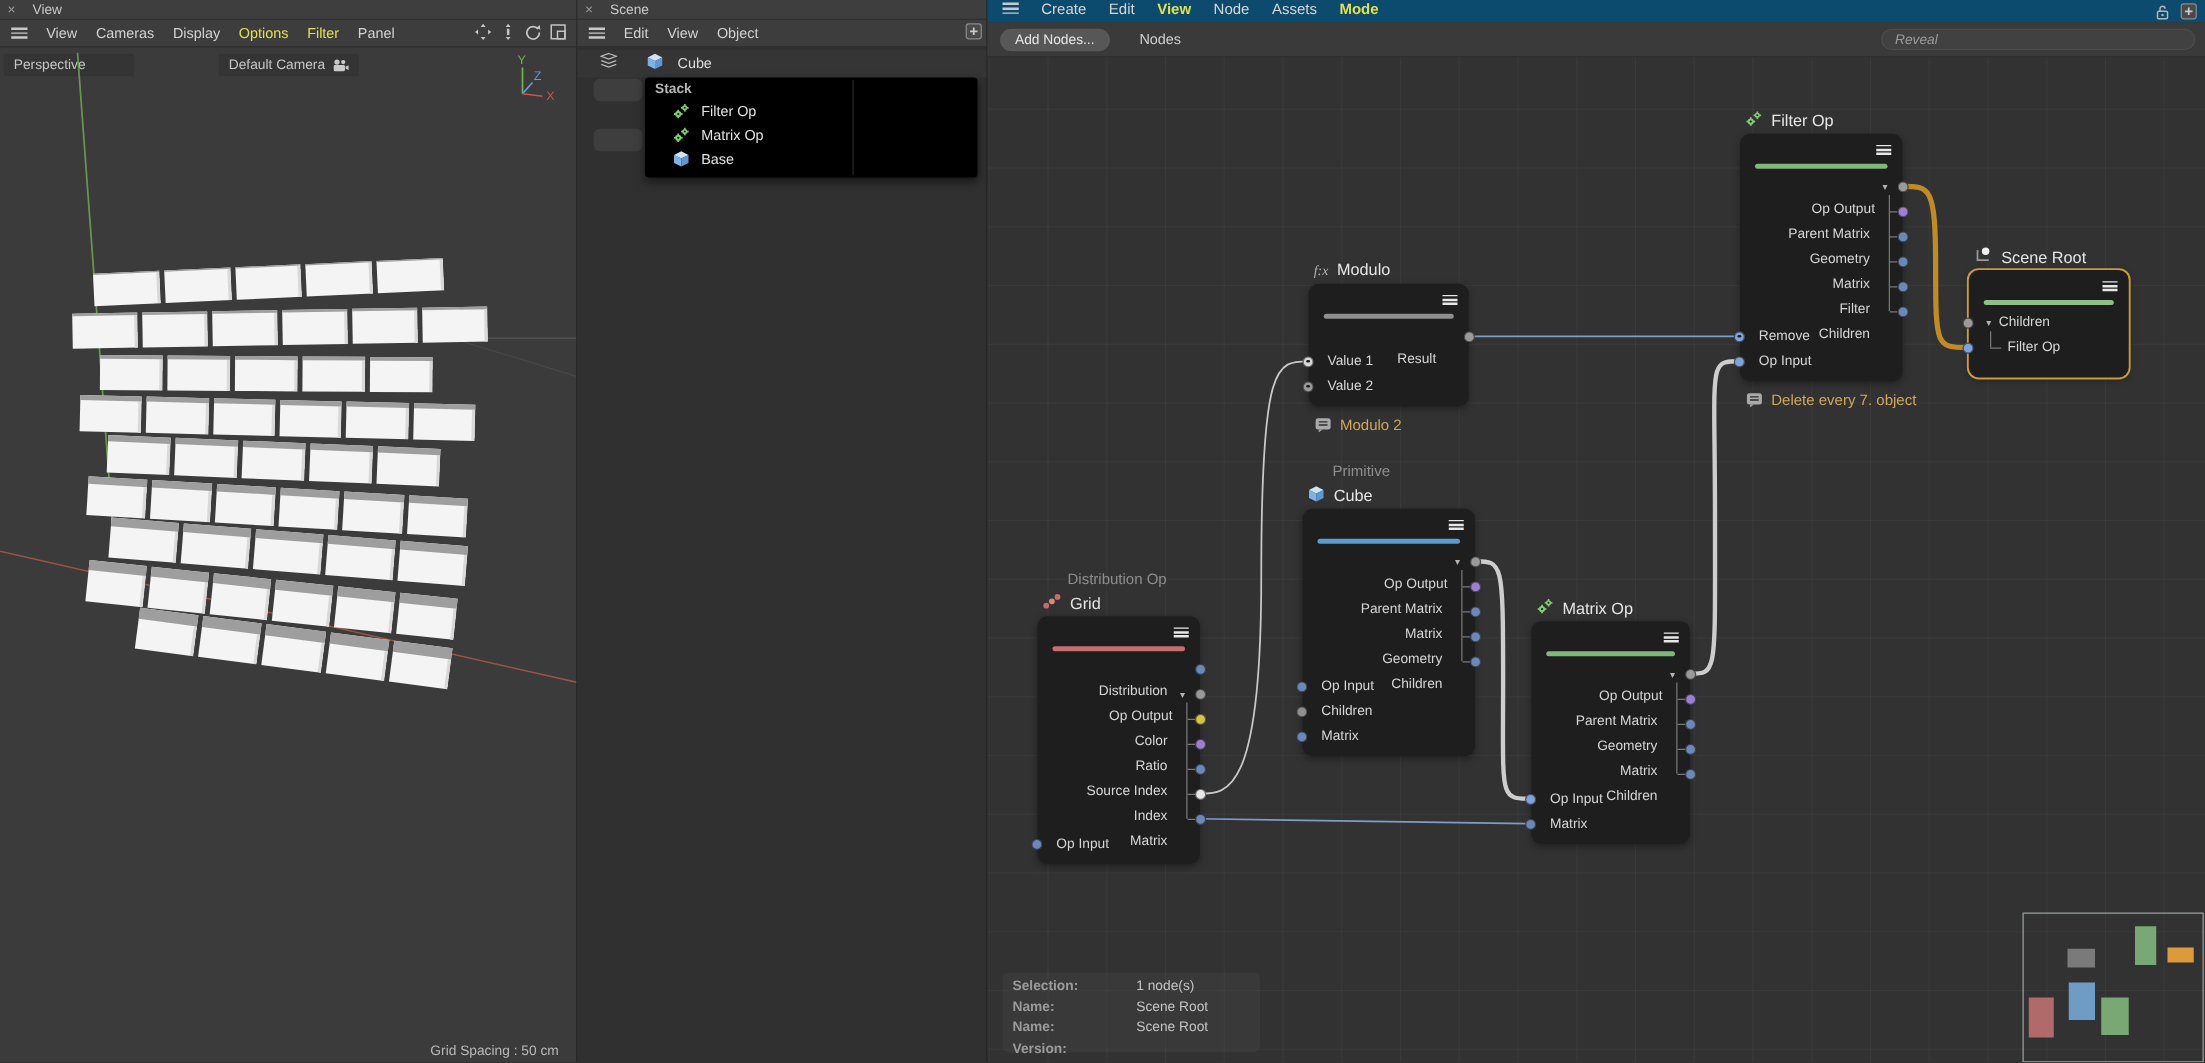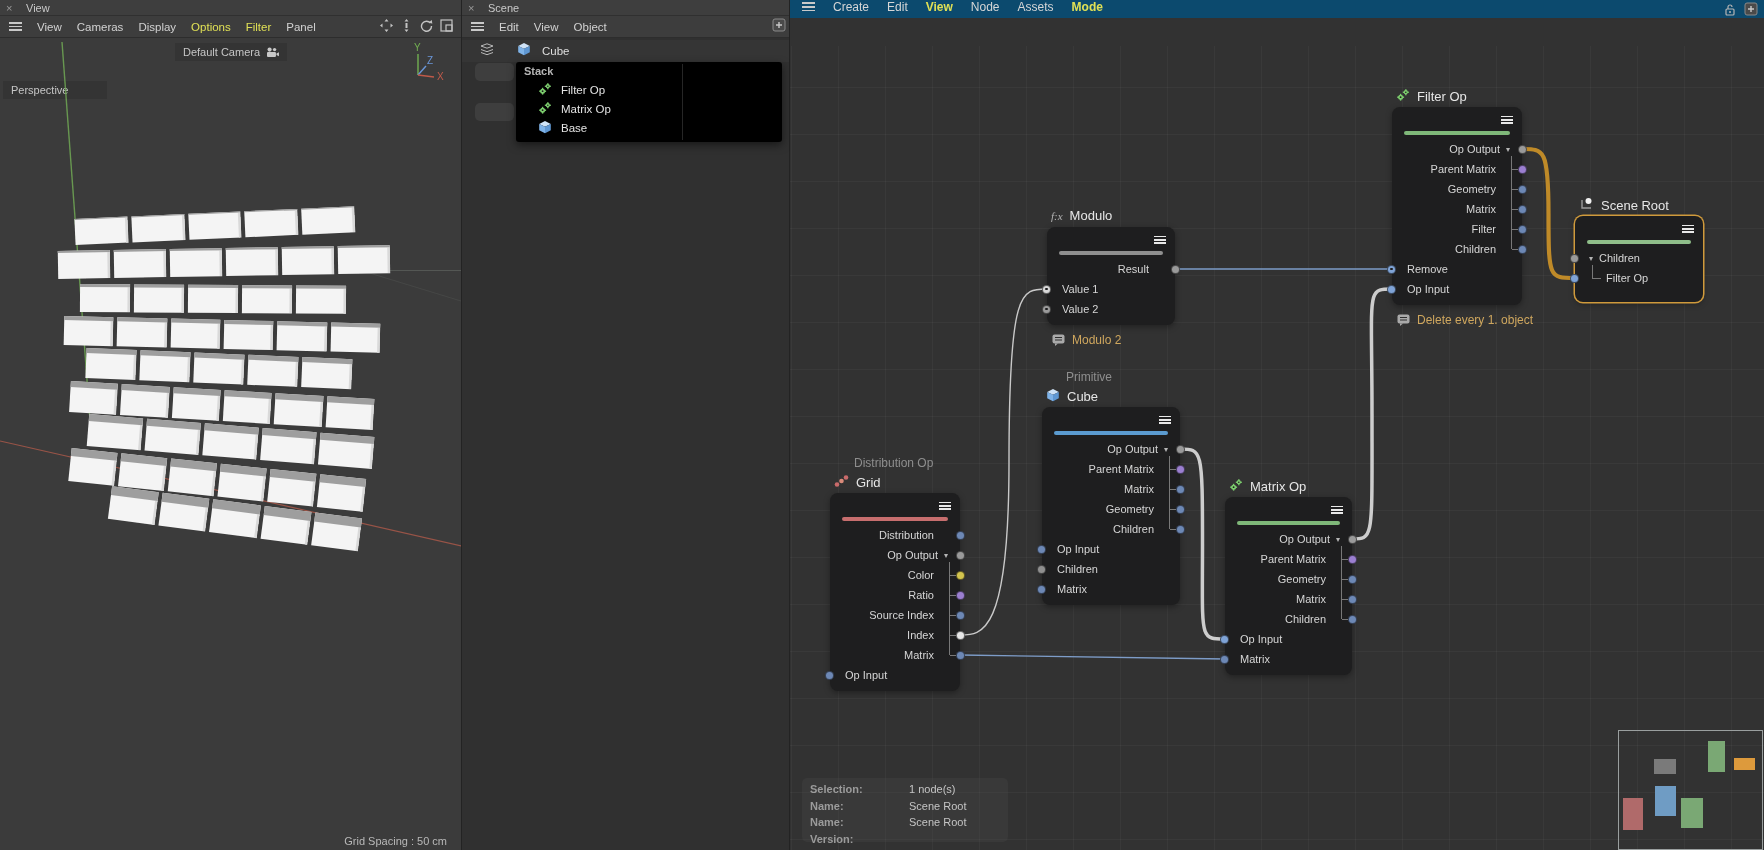--- a/index.html
+++ b/index.html
@@ -12,21 +12,21 @@
 .tbar{height:16px;background:#3e3e3e;display:flex;align-items:center;gap:10px;padding:0 6px;font-size:11px;color:#c9c9c9;border-bottom:1px solid #303030;}
 .closex{color:#9a9a9a;font-size:11px;width:10px;}
 .mbar{height:22px;background:#3d3d3d;display:flex;align-items:center;gap:15px;padding:0 9px;font-size:11.5px;color:#d2d2d2;border-bottom:1px solid #2d2d2d;position:relative;}
 .mi{cursor:default;}
 .mi.hl{color:#e0e055;}
 .burger{display:inline-block;}
 .burger i{display:block;width:13px;height:1.6px;background:#c9c9c9;margin:2.2px 0;}
 
 #vcanvas{position:absolute;left:0;top:38px;right:0;bottom:0;overflow:hidden;}
 .vlabel{position:absolute;background:#343434;color:#c6c6c6;font-size:11px;padding:2px 8px;display:flex;align-items:center;gap:6px;white-space:nowrap;}
-#persp{left:3px;top:5px;width:104px;height:18px;margin-top:38px;}
+#persp{left:3px;top:5px;width:104px;height:18px;}
 #defcam{left:175px;top:5px;width:112px;height:18px;}
 #gridspacing{position:absolute;right:14px;bottom:3px;font-size:11px;color:#b9b9b9;}
 .vicons{position:absolute;right:8px;top:3px;display:flex;gap:7px;}
 .vicons svg{display:block;}
 #axis-world-y{position:absolute;left:60px;top:4px;width:33px;height:392px;z-index:1;}
 #axis-world-x{position:absolute;left:0;top:398px;width:462px;height:112px;z-index:1;}
 #horizon{position:absolute;left:338px;top:232px;width:124px;height:1px;background:rgba(150,160,150,.28);z-index:1;}
 #faintdiag{position:absolute;left:350px;top:250px;width:140px;height:1px;background:rgba(150,160,150,.12);transform:rotate(17deg);z-index:1;}
 #wall{position:absolute;left:0;top:0;right:0;bottom:0;z-index:2;}
 .brow{position:absolute;display:flex;transform-origin:left center;}
@@ -58,21 +58,21 @@
 .node{position:absolute;}
 .ncat{position:absolute;left:24px;top:-37px;font-size:12px;color:#8e8e8e;white-space:nowrap;}
 .ntitle{position:absolute;left:4px;top:-19px;display:flex;align-items:center;gap:7px;font-size:13px;color:#e6e6e6;white-space:nowrap;}
 .nbody{position:absolute;left:0;top:0;background:#1e1e1f;border-radius:8px;box-shadow:0 2px 6px rgba(0,0,0,.35);}
 .node.selected .nbody{box-shadow:0 0 0 1.5px #cf9a3c,0 2px 6px rgba(0,0,0,.35);}
 .nburger{position:absolute;right:9px;top:7px;}
 .nburger i{display:block;width:12px;height:1.8px;background:#e8e8e8;margin:1.6px 0;}
 .nstrip{position:absolute;left:12px;right:12px;top:24px;height:4px;border-radius:2px;}
 .prow{position:absolute;left:0;right:0;height:20px;font-size:11px;color:#d6d6d6;}
 .plabel{position:absolute;top:3.5px;white-space:nowrap;}
-.prow.out .plabel{right:26px;}
+.prow.out .plabel{right:26px;margin-top:18px;}
 .prow.out.exp .plabel{right:22px;}
 .prow.in .plabel{left:15px;}
 .tri{display:inline-block;font-size:8px;color:#b5b5b5;vertical-align:1px;}
 .prow.out .tri{position:absolute;right:12px;top:5.5px;}
 .dot{position:absolute;width:9px;height:9px;border-radius:50%;top:5.5px;border:1px solid rgba(10,10,10,.55);}
 .prow.out .dot{right:-5px;}
 .prow.in .dot{left:-5px;}
 .dot.donut::after{content:"";position:absolute;left:2.2px;top:2.2px;width:2.8px;height:2.8px;border-radius:50%;background:#1e1e1f;}
 .dash{position:absolute;right:4px;top:9.5px;width:6px;height:1px;background:#787878;}
 .bracket{position:absolute;width:1px;background:#787878;}
@@ -348,20 +348,25 @@
           <rect x="2" y="6" width="8" height="6" rx="1" fill="none" stroke="#b5b5b5" stroke-width="1.2"></rect>
           <path d="M4 6V4a2 2 0 0 1 4 0" fill="none" stroke="#b5b5b5" stroke-width="1.2"></path>
           <circle cx="6" cy="9" r="1" fill="#b5b5b5"></circle>
         </svg>
       <svg width="14" height="14" viewBox="0 0 14 14">
           <rect x="1" y="1" width="12" height="12" rx="2" fill="#4a4a4a" stroke="#8a8a8a"></rect>
           <path d="M7 4v6M4 7h6" stroke="#c9c9c9" stroke-width="1.4"></path>
         </svg>
     </span>
   </div>
+  <div id="netools">
+    <button id="addnodes">Add Nodes...</button>
+    <span id="nodestab">Nodes</span>
+    <input id="reveal" placeholder="Reveal" style="">
+  </div>
   <div id="necanvas">
     <svg id="wires">
         <path d="M170,589 C192,589 219,589 219,416 C219,243 231,243 257,243" fill="none" stroke="#c9c9c9" stroke-width="1.4"></path>
         <path d="M170,609 L435,613" fill="none" stroke="#7d9cc8" stroke-width="1.4"></path>
         <path d="M385,223 L602,223" fill="none" stroke="#7d9cc8" stroke-width="1.4"></path>
         <path d="M390,403 C412,403 412.5,403 412.5,498 C412.5,593 409,593 435,593" fill="none" stroke="#cdcdcd" stroke-width="3.5"></path>
         <path d="M562,493 C584,493 582,493 582,368 C582,243 576,243 602,243" fill="none" stroke="#cdcdcd" stroke-width="3.5"></path>
         <path d="M732,103 C754,103 758.5,103 758.5,167.5 C758.5,232 759,232 785,232" fill="none" stroke="#bf8a28" stroke-width="4.2"></path>
       </svg>
     <div id="nodes">
@@ -643,21 +648,21 @@
               <span class="dot" style="background:#7fa3d6;"></span>
             </div>
             <div class="bracket" style="right:10px;top:49px;height:93px;"></div>
           </div>
           <div class="ncomment" style="top:206px;">
             <svg width="13" height="12" viewBox="0 0 13 12">
               <rect x="0.5" y="0.5" width="12" height="9" rx="2" fill="#a9a9a9"></rect>
               <path d="M3 9.5l0 2.5 3-2.5z" fill="#a9a9a9"></path>
               <path d="M3 3.5h7M3 6h7" stroke="#2e2e2e" stroke-width="1.1"></path>
             </svg>
-            <span>Delete every 1. object</span>
+            <span>Delete every 7. object</span>
           </div>
         </div>
         <div class="node selected" style="left: 785px; top: 170px; width: 128px; height: 86px;">
           <div class="ntitle">
             <span><svg width="15" height="14" viewBox="0 0 15 14">
                 <path d="M3 3v8h9" fill="none" stroke="#9a9a9a" stroke-width="1.4"></path>
                 <circle cx="9.5" cy="4" r="3" fill="#f0f0f0"></circle>
               </svg></span>
             <span>Scene Root</span>
           </div>

